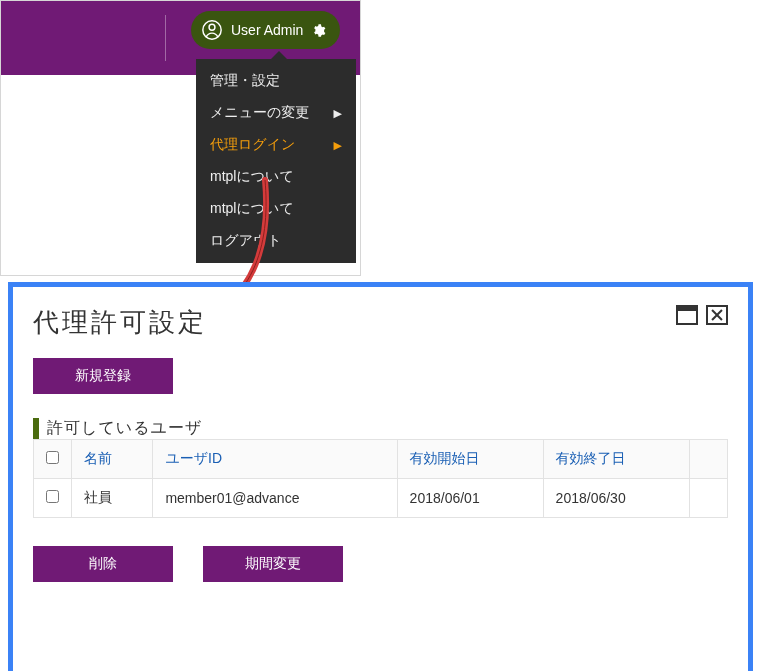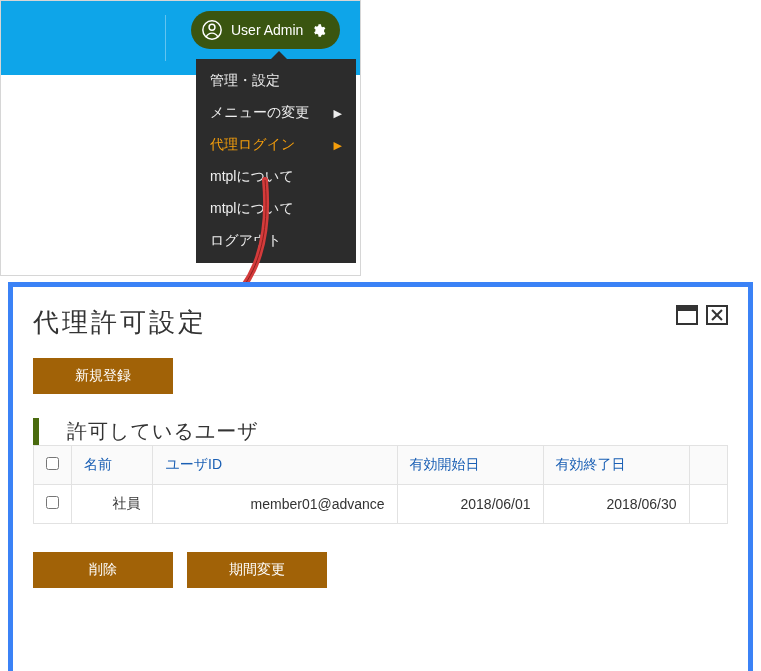--- a/index.html
+++ b/index.html
@@ -14,21 +14,21 @@
 
   
   .top-region {
     width: 361px;
     height: 276px;
     background: #fff;
     position: relative;
     border: 1px solid #d6d6d6;
   }
   .header-bar {
-    background: #0ea5e9;
+    background: #701a75;
     height: 74px;
     position: relative;
   }
   .vdiv {
     position: absolute;
     left: 164px;
     top: 14px;
     bottom: 14px;
     width: 1px;
     background: rgba(255,255,255,0.35);
@@ -148,37 +148,37 @@
     content: "";
     position: absolute;
     left: 2px; right: 2px; top: 7px;
     height: 2px;
     background: #333;
   }
   .wicon.close::before { transform: rotate(45deg); }
   .wicon.close::after  { transform: rotate(-45deg); }
 
   .btn {
-    background: #a16207;
+    background: #701a75;
     color: #fff;
     border: none;
     font-size: 14px;
     padding: 9px 0;
     width: 140px;
     text-align: center;
     cursor: pointer;
     display: inline-block;
   }
   .btn-row-top { margin-top: 18px; }
 
   .section-head {
     margin-top: 24px;
     border-left: 6px solid #4a6b0e;
-    padding-left: 28px;
-    font-size: 20px;
+    padding-left: 8px;
+    font-size: 16px;
     color: #333;
     letter-spacing: 1px;
   }
 
   table.grid {
     width: 100%;
     border-collapse: collapse;
     font-size: 14px;
   }
   table.grid th, table.grid td {
@@ -192,26 +192,26 @@
     color: #1a5fb4;
     font-weight: 400;
     cursor: pointer;
   }
   table.grid th.chkcol, table.grid td.chkcol {
     width: 38px;
     text-align: center;
     cursor: default;
     color: #333;
   }
-  table.grid td { color: #333; text-align: right; }
+  table.grid td { color: #333; }
 
   .btn-row-bottom {
     margin-top: 28px;
     display: flex;
-    gap: 14px;
+    gap: 30px;
   }
 </style>
 </head>
 <body>
 
 <div class="top-region">
   <div class="header-bar">
     <div class="vdiv"></div>
     <div class="user-pill">
       <span>

